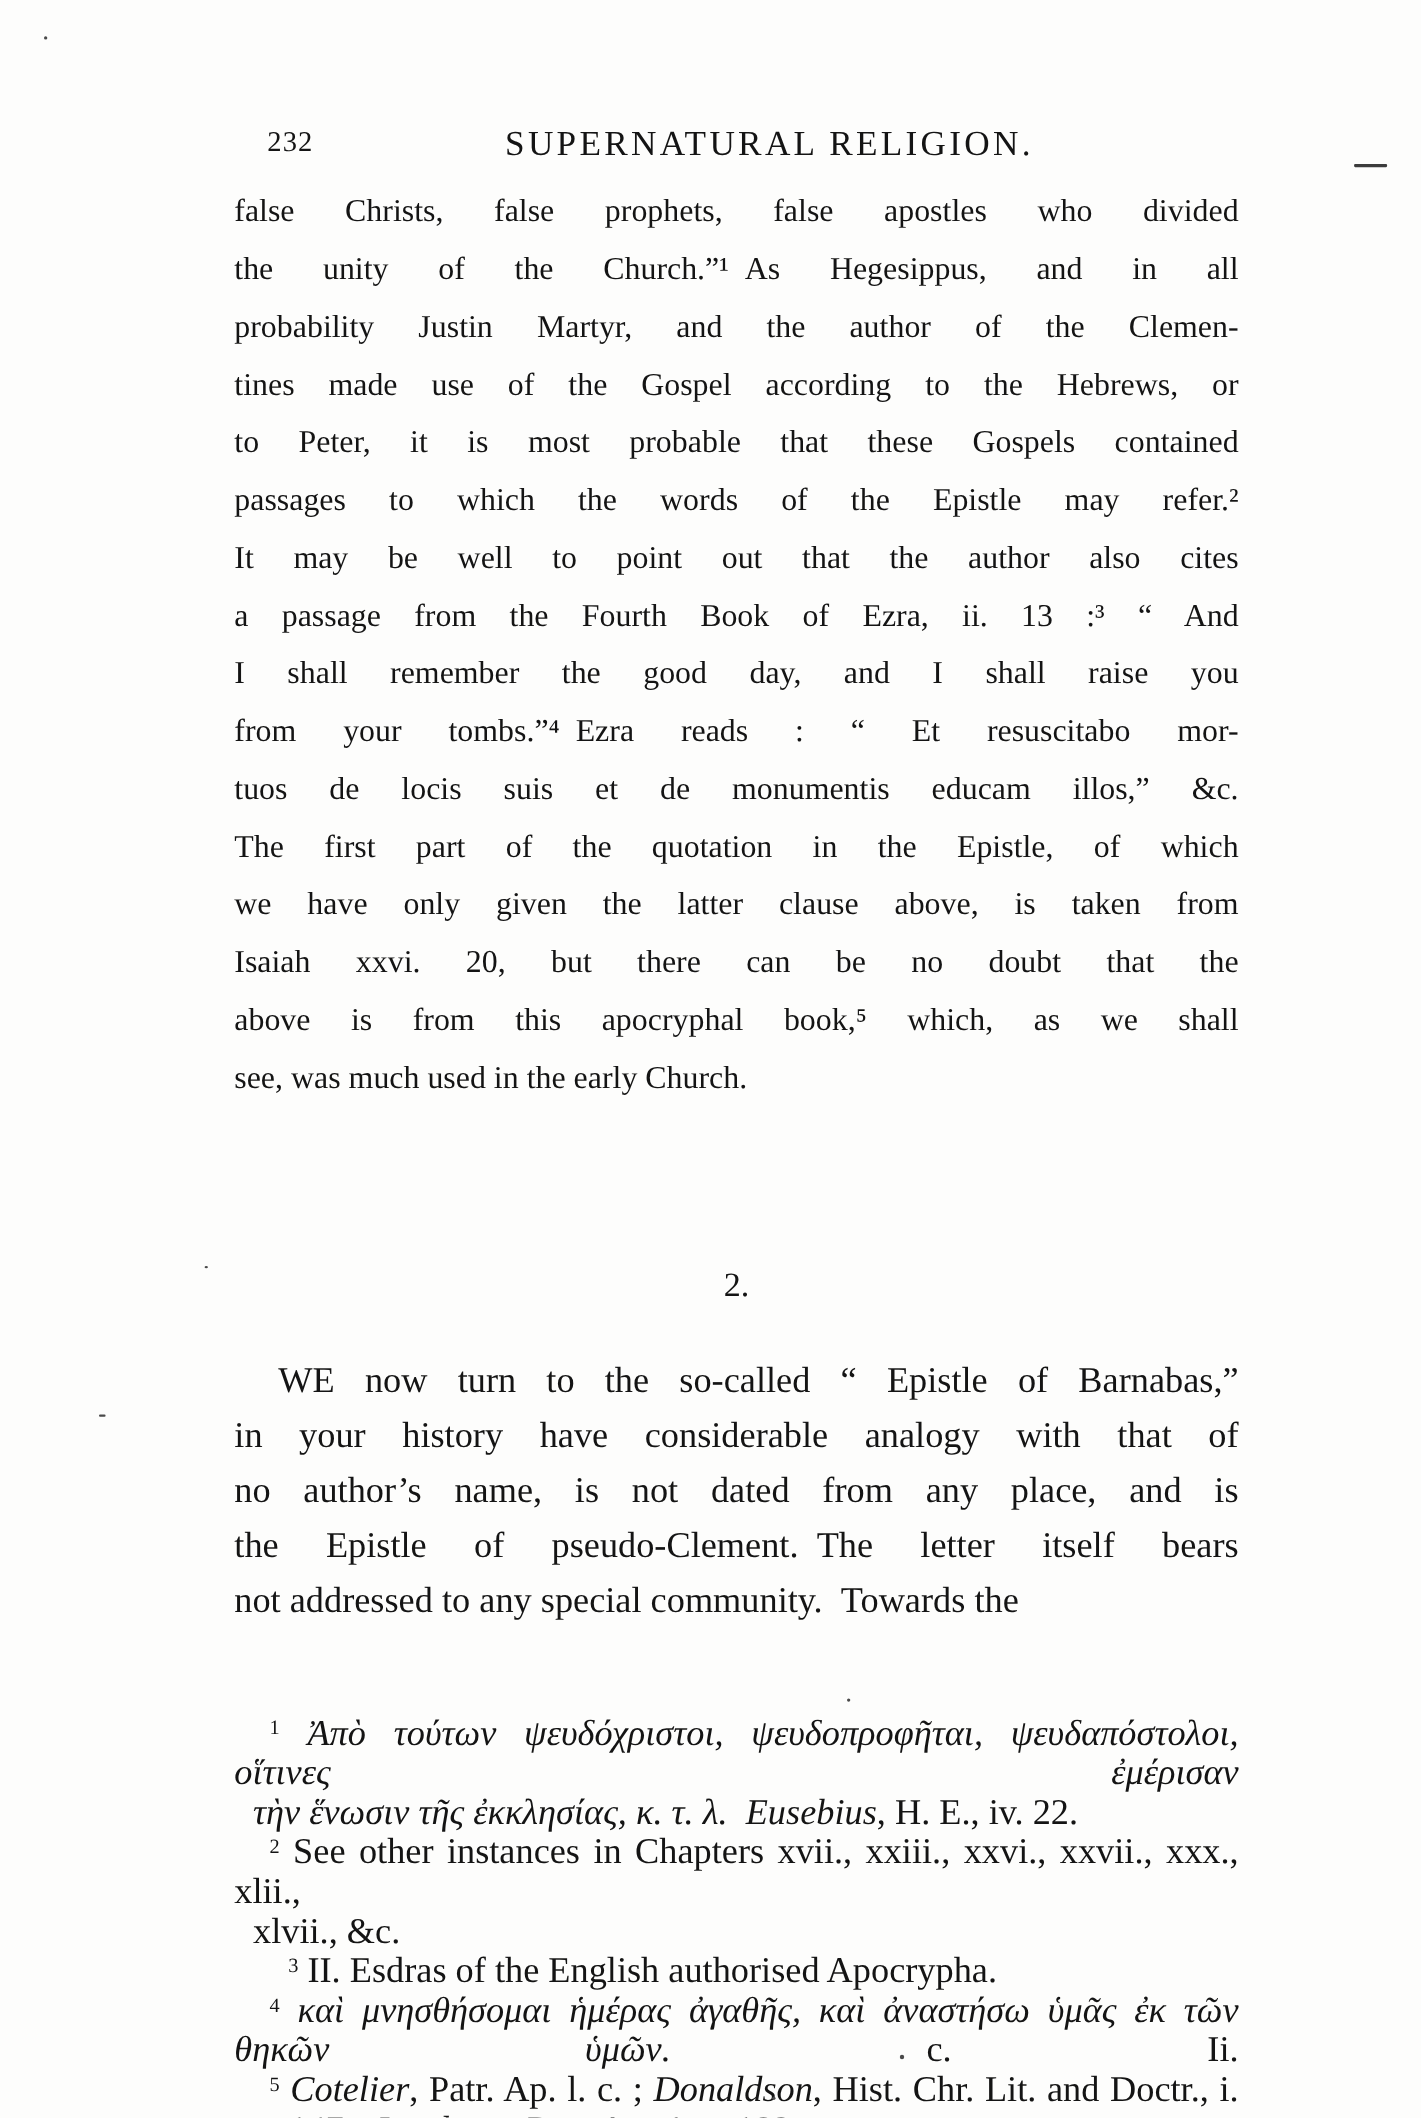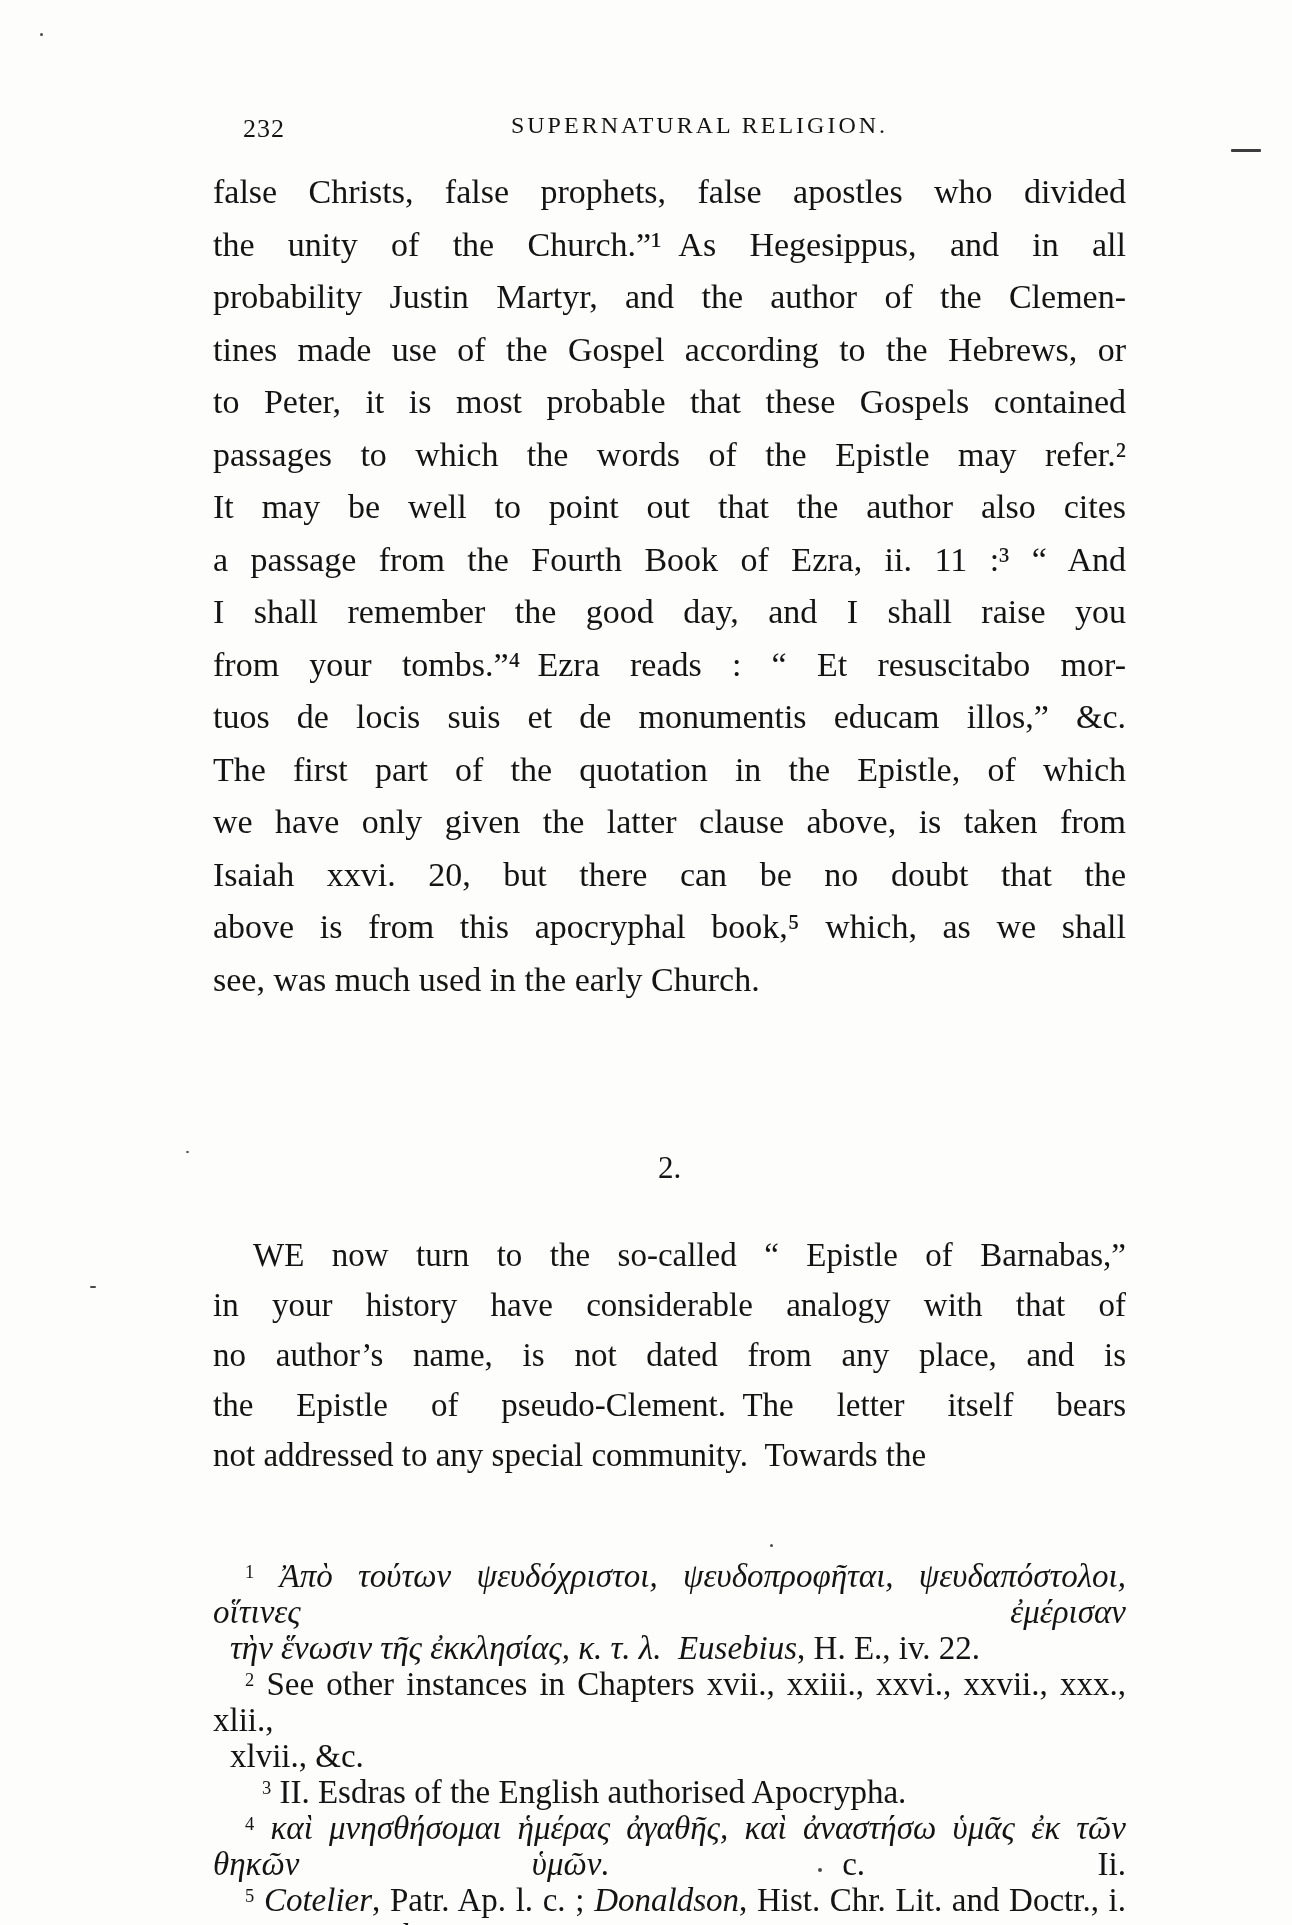--- a/index.html
+++ b/index.html
@@ -15,31 +15,31 @@
 
   
   .header { position: absolute; top: 112px; left: 213px; width: 913px; height: 34px; margin-left: 30px; }
   .page-num {
     position: absolute; left: 0; top: 2px;
     font-size: 26px; letter-spacing: 1px;
   }
   .running-title {
     position: absolute; left: 0; right: 0; top: 0;
     text-align: center;
-    font-size: 24px; letter-spacing: 3px;
+    font-size: 32px; letter-spacing: 3px;
     white-space: nowrap;
   }
   .header-dash {
     position: absolute; top: 149px; left: 1231px;
     width: 30px; height: 3px; background: #3c3c3c; border-radius: 1px;
   }
 
   
   .para { position: absolute; left: 213px; width: 913px; }
-  .para1 { top: 166px; line-height: 52.5px; font-size: 34px; }
+  .para1 { top: 166px; line-height: 52.5px; font-size: 29px; }
   .para2 { top: 1230px; line-height: 50px; font-size: 33px; }
   .line { text-align: justify; text-align-last: justify; white-space: normal; }
   .line.pl { text-align-last: left; }
   .line.indent { text-indent: 40px; }
 
   sup { font-size: 0.56em; vertical-align: 0.5em; line-height: 0; letter-spacing: 0; }
 
   .section-heading {
     position: absolute; top: 1150px; left: 213px; width: 913px;
     text-align: center; font-size: 31px;
@@ -75,21 +75,21 @@
   <div class="header-dash"></div>
 
   <div class="para para1">
     <div class="line">false Christs, false prophets, false apostles who divided</div>
     <div class="line">the unity of the Church.”¹ As Hegesippus, and in all</div>
     <div class="line">probability Justin Martyr, and the author of the Clemen-</div>
     <div class="line">tines made use of the Gospel according to the Hebrews, or</div>
     <div class="line">to Peter, it is most probable that these Gospels contained</div>
     <div class="line">passages to which the words of the Epistle may refer.²</div>
     <div class="line">It may be well to point out that the author also cites</div>
-    <div class="line">a passage from the Fourth Book of Ezra, ii. 11 :³ “ And</div>
+    <div class="line">a passage from the Fourth Book of Ezra, ii. 13 :³ “ And</div>
     <div class="line">I shall remember the good day, and I shall raise you</div>
     <div class="line">from your tombs.”⁴ Ezra reads : “ Et resuscitabo mor-</div>
     <div class="line">tuos de locis suis et de monumentis educam illos,” &amp;c.</div>
     <div class="line">The first part of the quotation in the Epistle, of which</div>
     <div class="line">we have only given the latter clause above, is taken from</div>
     <div class="line">Isaiah xxvi. 20, but there can be no doubt that the</div>
     <div class="line">above is from this apocryphal book,⁵ which, as we shall</div>
     <div class="line pl">see, was much used in the early Church.</div>
   </div>
 

